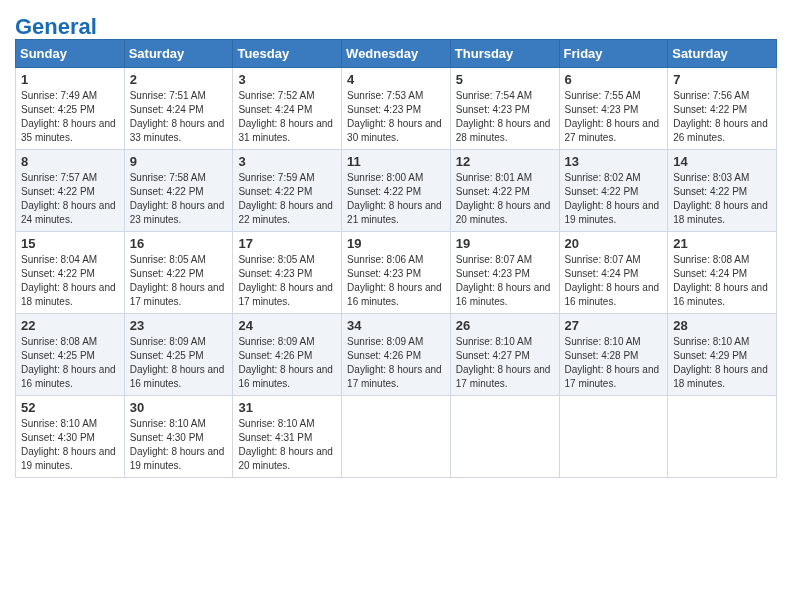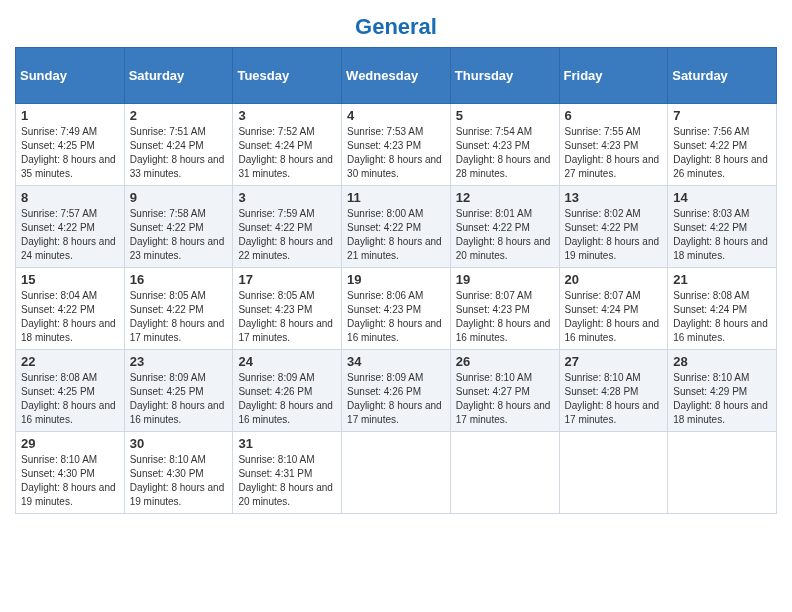--- a/index.html
+++ b/index.html
@@ -5,23 +5,22 @@
     * { box-sizing: border-box; margin: 0; padding: 0; }
     body {
       font-family: Arial, sans-serif;
       background: #fff;
       width: 792px;
       min-height: 612px;
       padding: 10px 15px 15px 15px;
     }
     .header {
       display: flex;
-      justify-content: center;
+      justify-content: flex-start;
       align-items: flex-start;
-      margin-bottom: 8px;
     }
     .logo {
       display: flex;
       align-items: center;
       margin-top: 5px;
     }
     .logo-text {
       font-size: 22px;
       font-weight: bold;
       color: #333;
@@ -43,21 +42,21 @@
     table {
       width: 100%;
       border-collapse: collapse;
       table-layout: fixed;
     }
     thead tr th {
       background: #3a7abf;
       color: #fff;
       font-size: 13px;
       font-weight: bold;
-      padding: 20px 4px;
+      padding: 6px 4px;
       text-align: left;
       border: 1px solid #2e6aa8;
     }
     tbody tr td {
       vertical-align: top;
       border: 1px solid #d0d8e4;
       padding: 4px 5px;
       font-size: 10px;
       color: #333;
       background: #fff;
@@ -171,21 +170,21 @@
         <td><span class="day-number">34</span>
 <span class="day-detail">Sunrise: 8:09 AM<br>Sunset: 4:26 PM<br>Daylight: 8 hours and 17 minutes.</span></td>
         <td><span class="day-number">26</span>
 <span class="day-detail">Sunrise: 8:10 AM<br>Sunset: 4:27 PM<br>Daylight: 8 hours and 17 minutes.</span></td>
         <td><span class="day-number">27</span>
 <span class="day-detail">Sunrise: 8:10 AM<br>Sunset: 4:28 PM<br>Daylight: 8 hours and 17 minutes.</span></td>
         <td><span class="day-number">28</span>
 <span class="day-detail">Sunrise: 8:10 AM<br>Sunset: 4:29 PM<br>Daylight: 8 hours and 18 minutes.</span></td>
       </tr>
       <tr>
-        <td><span class="day-number">29</span>
+        <td><span class="day-number">52</span>
 <span class="day-detail">Sunrise: 8:10 AM<br>Sunset: 4:30 PM<br>Daylight: 8 hours and 19 minutes.</span></td>
         <td><span class="day-number">30</span>
 <span class="day-detail">Sunrise: 8:10 AM<br>Sunset: 4:30 PM<br>Daylight: 8 hours and 19 minutes.</span></td>
         <td><span class="day-number">31</span>
 <span class="day-detail">Sunrise: 8:10 AM<br>Sunset: 4:31 PM<br>Daylight: 8 hours and 20 minutes.</span></td>
         <td class="empty-cell"></td>
         <td class="empty-cell"></td>
         <td class="empty-cell"></td>
         <td class="empty-cell"></td>
       </tr>

